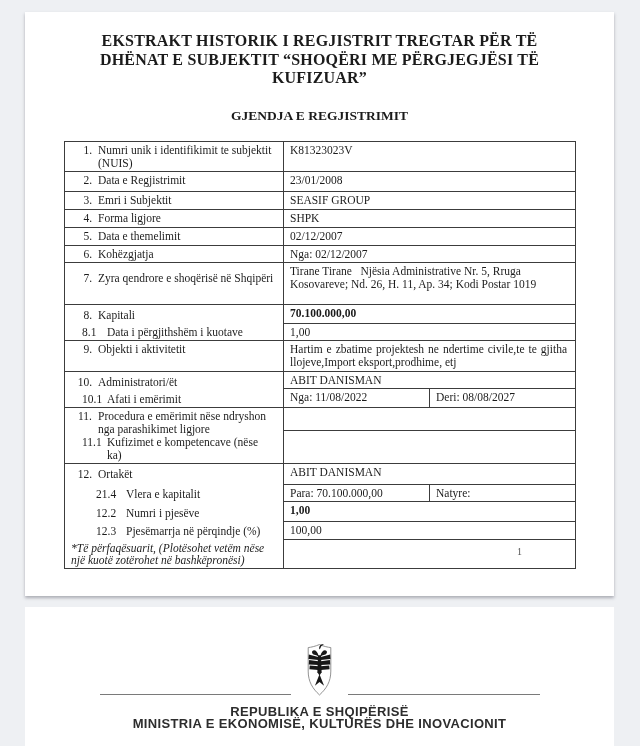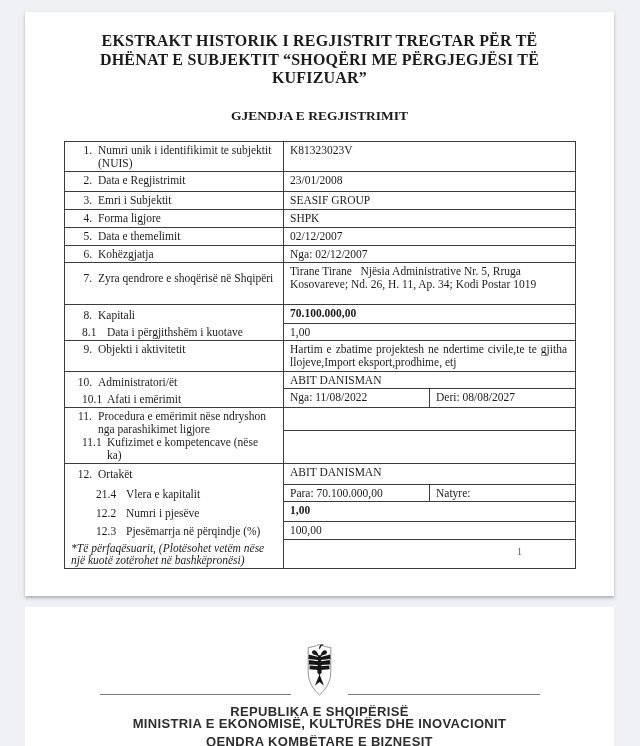--- a/index.html
+++ b/index.html
@@ -241,16 +241,15 @@
           <path d="M45 40 L55 40 L57 96 L50 106 L43 96 Z"></path>
           <path d="M46 46 L15 38 L14 52 L46 56 Z M46 60 L16 56 L15 70 L46 72 Z M46 76 L18 74 L17 86 L46 88 Z"></path>
           <path d="M54 46 L85 38 L86 52 L54 56 Z M54 60 L84 56 L85 70 L54 72 Z M54 76 L82 74 L83 86 L54 88 Z"></path>
           <path d="M50 102 L35 140 L50 128 L65 140 Z"></path>
         </g>
       </svg>
       <div class="rule"></div>
     </div>
     <div class="gov1">REPUBLIKA E SHQIPËRISË</div>
     <div class="gov2">MINISTRIA E EKONOMISË, KULTURËS DHE INOVACIONIT</div>
-    <div class="gov3">QENDRA KOMBËTARE E BIZNESIT</div>
   </div>
 
 </div>
 
 </body></html>

